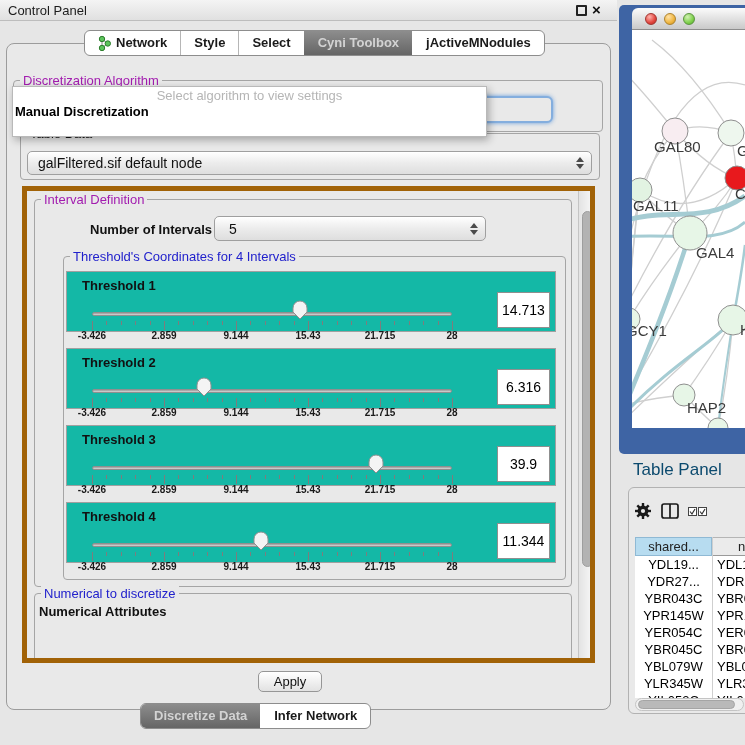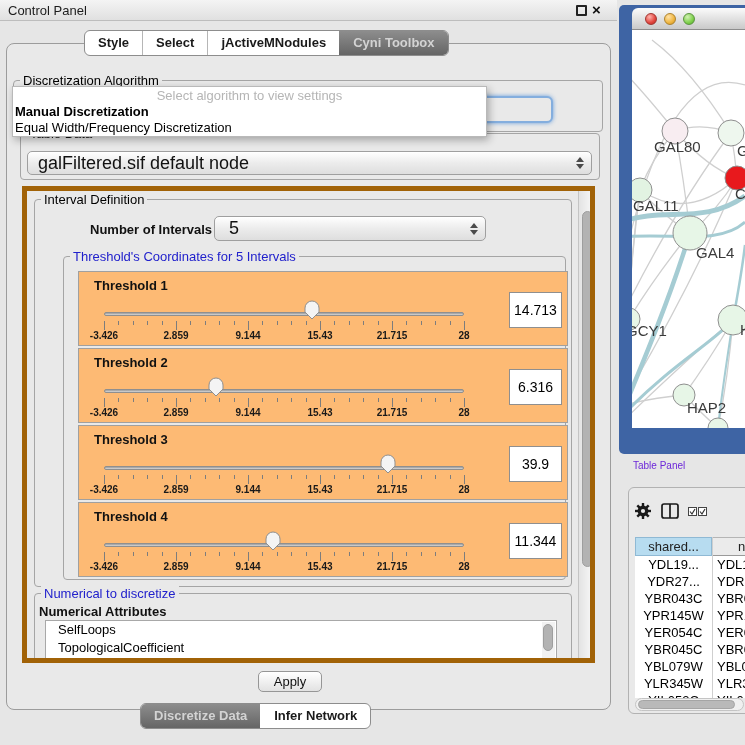--- a/index.html
+++ b/index.html
@@ -20,45 +20,45 @@
   .seg{display:flex;align-items:center;gap:5px;padding:0 13px;font-size:13px;font-weight:bold;color:#1a1a1a;line-height:24px;white-space:nowrap;cursor:default}
   .seg+.seg{border-left:1px solid #b6b6b6}
   .seg.sel{background:linear-gradient(#8d8d8d,#656565);color:#d3d3d3;border-left-color:transparent}
   .seg.sel+.seg{border-left-color:transparent}
   #top-tabs{left:84px;top:30px}
   #bottom-tabs{left:140px;top:703px}
 
   
   .grp{position:absolute;border:1px solid #a5a5a5;border-radius:4px}
   .grp-ttl{position:absolute;top:-8px;left:6px;background:#e9e9e9;padding:0 3px;font-size:13px;white-space:nowrap}
-  .ttl-green{color:#000000}
+  .ttl-green{color:#a21caf}
   .ttl-blue{color:#2121cc}
   .ttl-black{color:#111}
 
   
   .combo{position:absolute;border:1px solid #9f9f9f;border-radius:5px;background:linear-gradient(#ffffff,#ececec 50%,#dedede);box-shadow:inset 0 1px 0 #fff;display:flex;align-items:center}
-  .combo .val{padding-left:10px;flex:1;font-size:18px;color:#111;overflow:hidden;white-space:nowrap}
+  .combo .val{padding-left:10px;flex:1;font-size:14px;color:#111;overflow:hidden;white-space:nowrap}
   .spin{width:14px;display:flex;flex-direction:column;align-items:center;gap:2px;margin-right:4px}
   .spin .up{width:0;height:0;border-left:4px solid transparent;border-right:4px solid transparent;border-bottom:5px solid #4a4a4a}
   .spin .dn{width:0;height:0;border-left:4px solid transparent;border-right:4px solid transparent;border-top:5px solid #4a4a4a}
 
   
   #focus-combo{left:20px;top:96px;width:533px;height:27px;border:2px solid #84aede;border-radius:6px;background:#e9e9e9;box-shadow:0 0 4px rgba(90,150,220,.9);z-index:5}
   #algo-popup{left:12px;top:86px;width:475px;height:51px;background:#fff;border:1px solid #b9b9b9;box-shadow:2px 3px 8px rgba(0,0,0,.3);z-index:10}
   #algo-hint{display:block;text-align:center;color:#b5b5b5;font-size:13px;padding-top:1px;height:17px}
   .popup-opt{display:block;font-size:13px;height:16px;line-height:16px;padding-left:2px;color:#000}
   .popup-opt.bold{font-weight:bold}
 
   
   #scrollpane{left:22px;top:186px;width:573px;height:477px;border:5px solid #a16207;background:#e9e9e9;overflow:hidden}
   .vsb{position:absolute;top:0;height:100%;width:17px;background:linear-gradient(90deg,#e3e3e3,#fbfbfb);border-left:1px solid #c4c4c4}
   .vsb .thumb{position:absolute;left:3px;width:11px;border-radius:6px;background:#b3b3b3;border:1px solid #9e9e9e}
 
   
-  .tpanel{position:absolute;left:14px;width:490px;height:75px;border:1px solid #a0a0a0;background:#fdba74}
+  .tpanel{position:absolute;left:2px;width:490px;height:61px;border:1px solid #a0a0a0;background:#14b8a6}
   .tp-label{position:absolute;left:15px;top:6px;font-weight:bold;font-size:13px}
   .track{position:absolute;left:25px;top:40px;width:360px;height:4px;background:linear-gradient(#9a9a9a,#d8d8d8);border:1px solid #8f8f8f;border-radius:3px}
   .thumb-sl{position:absolute;top:27px;width:18px;height:22px}
   .ticks{position:absolute;left:25px;top:49px;width:360px;height:9px}
   .tick{position:absolute;top:0;width:1px;background:#7d7d7d}
   .slabels{position:absolute;left:25px;top:58px;width:360px;height:12px}
   .slab{position:absolute;transform:translateX(-50%);font-size:10px;font-weight:bold;color:#1a1a1a;white-space:nowrap}
   .valbox{position:absolute;left:430px;top:20px;width:53px;height:36px;background:#fff;border:1px solid #8f8f8f;display:flex;align-items:center;justify-content:center;font-size:14px;color:#000}
 
   
@@ -75,21 +75,21 @@
   .light{position:absolute;top:5px;width:12px;height:12px;border-radius:50%}
   #light-red{left:13px;background:radial-gradient(circle at 35% 30%,#ffb4ae,#e2453d 60%,#b32a24);border:1px solid #a03530}
   #light-yellow{left:32px;background:radial-gradient(circle at 35% 30%,#ffe2a8,#efb53f 60%,#c98e1e);border:1px solid #ad832f}
   #light-green{left:51px;background:radial-gradient(circle at 35% 30%,#d2f0b4,#7ed04b 60%,#55a52c);border:1px solid #5c9440}
   #net-canvas{left:632px;top:30px;width:113px;height:398px;background:#fff;overflow:hidden}
   #net-canvas svg{display:block}
   .node-label{font-size:15px;fill:#3b3b3b;font-family:"Liberation Sans",sans-serif}
 
   
   #tp-header{left:619px;top:456px;width:126px;height:25px;background:#e6e6e6}
-  #tp-title{left:633px;top:460px;font-size:10px;color:#6d28d9}
+  #tp-title{left:633px;top:460px;font-size:17px;color:#0c4a6e}
   #tp-panel{left:628px;top:487px;width:130px;height:227px;background:#e9e9e9;border:1px solid #b2b2b2;border-radius:6px}
   .tbtn{position:absolute;top:502px}
   #tbl{left:635px;top:537px;width:110px;height:161px;background:#fff;overflow:hidden}
   .hdr-row{position:absolute;left:0;top:0;height:19px;width:200px;border-bottom:1px solid #9a9a9a}
   .hdr-cell{position:absolute;top:0;height:19px;font-size:13px;line-height:18px;color:#222}
   #hdr1{left:0;width:77px;background:#b7dcf0;border:1px solid #8fb9d4;text-align:center}
   #hdr2{left:77px;width:80px;background:#ebebeb;border-top:1px solid #b5b5b5;border-bottom:1px solid #9a9a9a;padding-left:26px}
   #rows{position:absolute;left:0;top:19px;width:200px}
   .trow{position:relative;height:17px;line-height:17px;font-size:13px;color:#000}
   .c1{position:absolute;left:0;width:77px;text-align:center;overflow:hidden;white-space:nowrap}
@@ -104,42 +104,54 @@
 <div class="abs" id="cp-titlebar">
   <span class="abs" id="cp-title">Control Panel</span>
   <span class="abs" id="float-btn"></span>
   <span class="abs" id="close-btn">×</span>
 </div>
 
 <div class="abs" id="main-panel"></div>
 
 <div class="abs segbar" id="top-tabs">
     <div class="seg">
+      <span style="display: flex;">
+        <svg width="13" height="16" viewBox="0 0 13 16">
+          <line x1="4" y1="4" x2="9.5" y2="8.5" stroke="#888"></line>
+          <line x1="4" y1="13" x2="9.5" y2="8.5" stroke="#888"></line>
+          <line x1="4" y1="4" x2="4" y2="13" stroke="#888"></line>
+          <circle cx="4" cy="4" r="2.7" fill="#5cc45c" stroke="#2d7d2d"></circle>
+          <circle cx="4" cy="13" r="2.7" fill="#5cc45c" stroke="#2d7d2d"></circle>
+          <circle cx="9.8" cy="8.5" r="2.7" fill="#5cc45c" stroke="#2d7d2d"></circle>
+        </svg>
+      </span>
+      <span>Network</span>
+    </div>
+    <div class="seg">
       <span>Style</span>
     </div>
     <div class="seg">
       <span>Select</span>
     </div>
+    <div class="seg sel">
+      <span>Cyni Toolbox</span>
+    </div>
     <div class="seg">
       <span>jActiveMNodules</span>
-    </div>
-    <div class="seg sel">
-      <span>Cyni Toolbox</span>
     </div>
   </div>
 
 <div class="grp" id="algo-grp" style="left:13px;top:80px;width:590px;height:52px">
   <span class="grp-ttl ttl-green">Discretization Algorithm</span>
 </div>
 <div class="abs" id="focus-combo"></div>
 <div class="abs" id="algo-popup">
   <span id="algo-hint">Select algorithm to view settings</span>
   <div id="algo-options">
       <span class="popup-opt bold">Manual Discretization</span>
-      <span class="popup-opt">Equal Width/Frequency Discretization</span>
     </div>
 </div>
 
 <div class="grp" style="left:20px;top:133px;width:580px;height:47px">
   <span class="grp-ttl ttl-black">Table Data</span>
 </div>
 <div class="combo" style="left:27px;top:151px;width:565px;height:24px">
   <span class="val">galFiltered.sif default node</span>
   <span class="spin">
       <span class="up"></span>
@@ -154,21 +166,21 @@
     <span class="abs" style="left:55px;top:22px;font-weight:bold">Number of Intervals</span>
     <div class="combo" style="left:179px;top:16px;width:272px;height:25px">
       <span class="val" style="padding-left:14px">5</span>
       <span class="spin">
           <span class="up"></span>
           <span class="dn"></span>
         </span>
     </div>
 
     <div class="grp" style="left:28px;top:56px;width:503px;height:324px">
-      <span class="grp-ttl ttl-blue">Threshold's Coordinates for 5 Intervals</span>
+      <span class="grp-ttl ttl-blue">Threshold's Coordinates for 4 Intervals</span>
       <div id="threshold-panels">
           <div class="tpanel" style="top:14px">
             <div class="tp-label">Threshold 1</div>
             <div class="track"></div>
             <div class="thumb-sl" style="left:223.7910010819067px"><svg width="18" height="22" viewBox="0 0 18 22">
                 <path d="M2,9 a7,7 0 0 1 14,0 v4 l-7,7 -7,-7 z" fill="#f4f4f4" stroke="#8f8f8f"></path>
               </svg></div>
             <div class="ticks">
               <div class="tick" style="left:0%;height:9px"></div>
               <div class="tick" style="left:4%;height:4px"></div>
@@ -339,30 +351,20 @@
             </div>
             <div class="valbox">11.344</div>
           </div>
         </div>
     </div>
   </div>
 
   <div class="grp" style="left:7px;top:402px;width:538px;height:100px;background:#e9e9e9">
     <span class="grp-ttl ttl-blue">Numerical to discretize</span>
     <span class="abs" style="left:4px;top:10px;font-weight:bold">Numerical Attributes</span>
-    <div id="attr-list">
-      <div id="attr-items">
-          <div class="attr-item">SelfLoops</div>
-          <div class="attr-item">TopologicalCoefficient</div>
-          <div class="attr-item">BetweennessCentrality</div>
-        </div>
-      <div id="attr-vsb">
-          <div class="thumb"></div>
-        </div>
-    </div>
   </div>
 
   <div class="vsb" style="left:551px">
     <div class="thumb" style="top:20px;height:356px"></div>
   </div>
 </div>
 
 <div class="abs" id="apply-btn">Apply</div>
 
 <div class="abs segbar" id="bottom-tabs">

